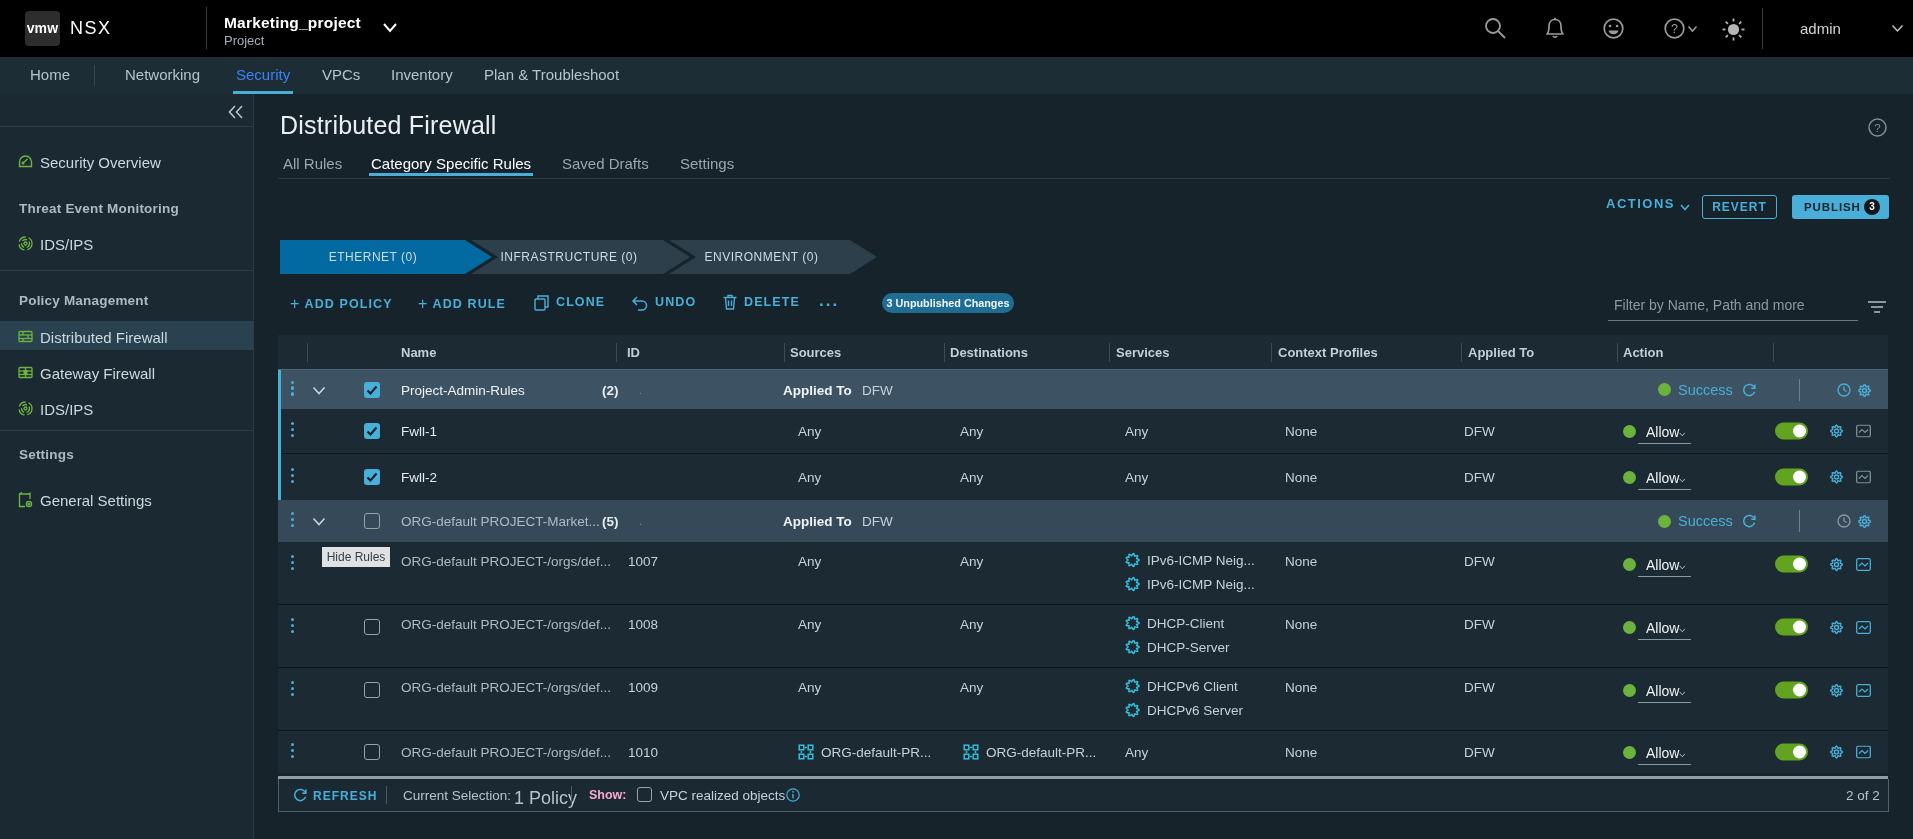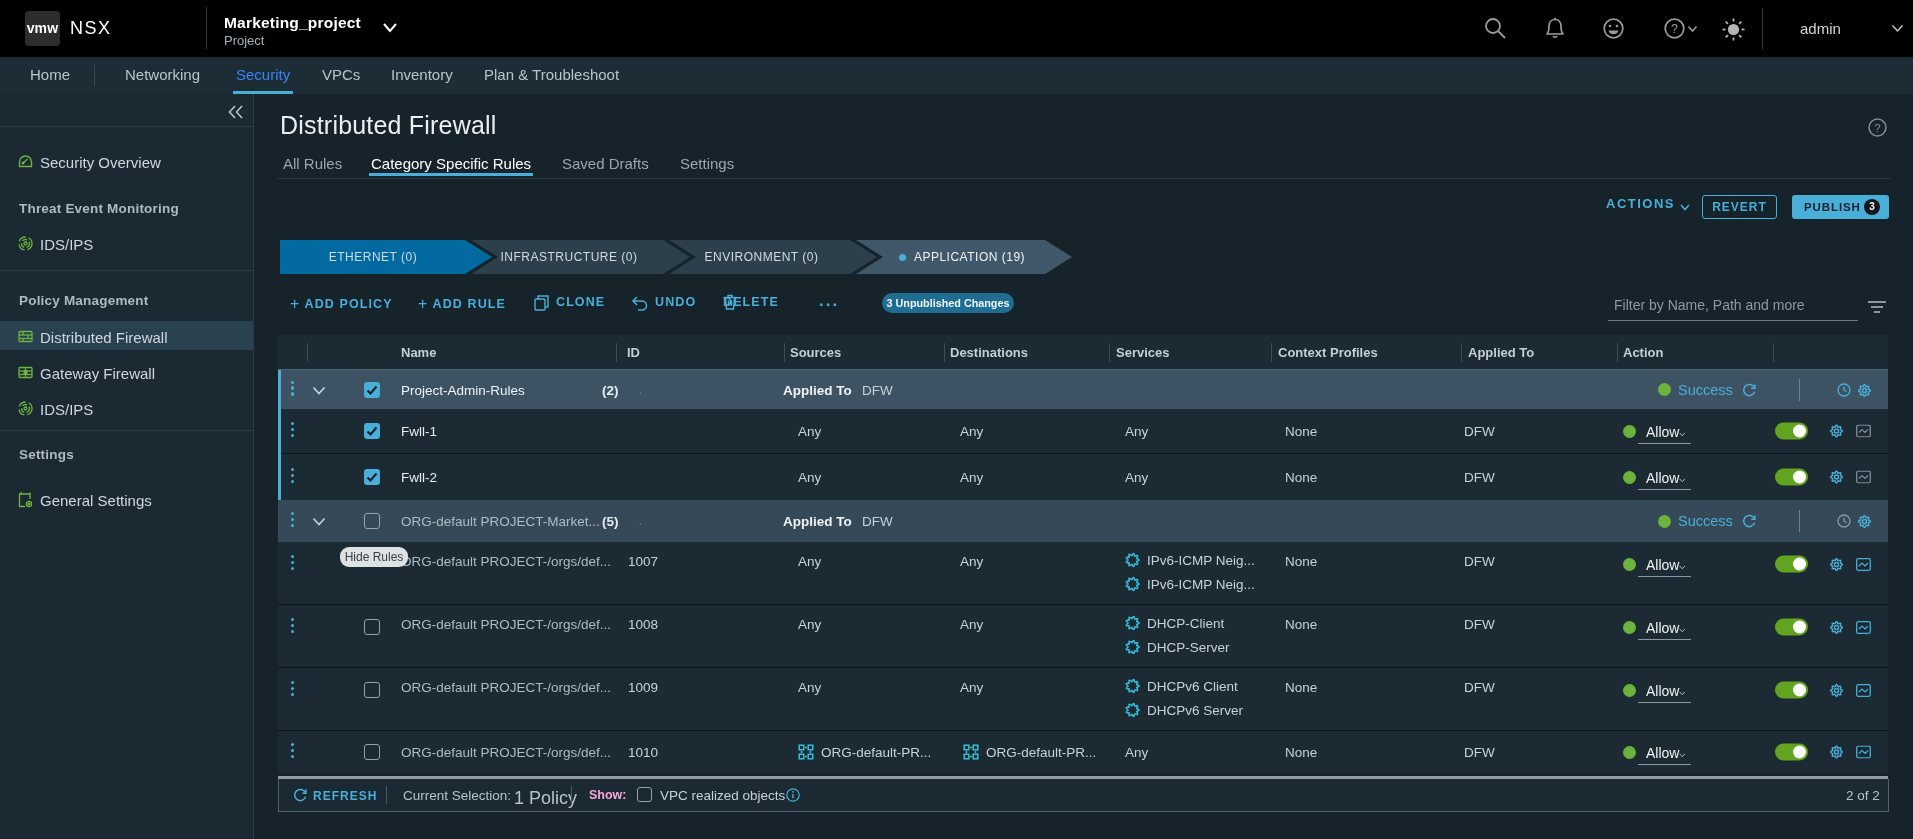--- a/index.html
+++ b/index.html
@@ -252,21 +252,20 @@
     <div id="actions">ACTIONS</div>
     <svg class="abs" style="left:1425px;top:110px;" width="10" height="7" viewBox="0 0 10 7">
         <path d="M1 1 L5 5.5 L9 1" stroke="#49afd9" stroke-width="1.5" fill="none"></path>
       </svg>
     <div id="revert">REVERT</div>
     <div id="publish">PUBLISH<div id="pubbadge">3</div></div>
 
     <div class="atab" style="left:25px; width:212px; background:#0369a1; clip-path:polygon(0 0, 185px 0, 212px 50%, 185px 100%, 0 100%);">ETHERNET (0)</div>
     <div class="atab n" style="left:216px; width:219px; padding-right:45px; background:#2d3f4a; clip-path:polygon(0 0, 192px 0, 219px 50%, 192px 100%, 0 100%, 27px 50%);">INFRASTRUCTURE (0)</div>
     <div class="atab n" style="left:414px; width:208px; padding-right:45px; background:#2d3f4a; clip-path:polygon(0 0, 181px 0, 208px 50%, 181px 100%, 0 100%, 27px 50%);">ENVIRONMENT (0)</div>
-    <div class="atab n" style="left:601px; width:216px; background:#41586a; color:#eef3f6; clip-path:polygon(0 0, 189px 0, 216px 50%, 189px 100%, 0 100%, 27px 50%);"><span style="width:7px;height:7px;border-radius:50%;background:#49afd9;display:inline-block;margin-right:8px;"></span>APPLICATION (19)</div>
 
     <div class="tbtn" style="left:35px;"><span style="font-size:16px;font-weight:normal;vertical-align:-1px;">+</span> ADD POLICY</div>
     <div class="tbtn" style="left:163px;"><span style="font-size:16px;font-weight:normal;vertical-align:-1px;">+</span> ADD RULE</div>
     <svg class="abs" style="left:279px;top:201px;" width="15" height="16" viewBox="0 0 15 16">
         <g stroke="#49afd9" stroke-width="1.4" fill="none">
           <rect x="1" y="4" width="10" height="11" rx="1"></rect>
           <path d="M4 4 L4 1 L14 1 L14 12 L11 12"></path>
         </g>
       </svg>
     <div class="tbtn" style="left:301px;">CLONE</div>
@@ -276,21 +275,21 @@
       </svg>
     <div class="tbtn" style="left:400px;">UNDO</div>
     <svg class="abs" style="left:468px;top:200px;" width="14" height="16" viewBox="0 0 14 16">
         <g stroke="#49afd9" stroke-width="1.4" fill="none">
           <path d="M2.5 4 L3.5 15 L10.5 15 L11.5 4"></path>
           <path d="M0.5 3.5 L13.5 3.5"></path>
           <path d="M5 3.5 L5 1.5 L9 1.5 L9 3.5"></path>
           <path d="M5.5 6.5 L5.5 12 M8.5 6.5 L8.5 12"></path>
         </g>
       </svg>
-    <div class="tbtn" style="left:468px;">DELETE</div>
+    <div class="tbtn" style="left:489px;">DELETE</div>
     <div style="position:absolute;left:564px;top:197px;color:#49afd9;font-size:17px;font-weight:bold;letter-spacing:2px;">...</div>
     <div id="pill">3 Unpublished Changes</div>
     <div id="filtertext">Filter by Name, Path and more</div>
     <div id="filterline"></div>
     <svg class="abs" style="left:1613px;top:207px;" width="18" height="13" viewBox="0 0 18 13">
         <g stroke="#aab7bf" stroke-width="1.6">
           <path d="M0 1 L18 1"></path>
           <path d="M3 6 L15 6"></path>
           <path d="M6 11 L12 11"></path>
         </g>
@@ -640,21 +639,21 @@
             <use href="#gearw" stroke="#49afd9" stroke-width="1.4" fill="none"></use>
             <circle cx="7.5" cy="7.5" r="2" stroke="#49afd9" stroke-width="1.4" fill="none"></circle>
           </svg>
         <svg class="abs" style="left:1578px;top:50%;transform:translateY(-50%);" width="15" height="13" viewBox="0 0 15 13">
             <rect x="0.7" y="0.7" width="13.6" height="11.6" rx="1.5" fill="none" stroke="#49afd9" stroke-width="1.3"></rect>
             <path d="M3 8 L6 5 L9 8 L12 5" fill="none" stroke="#49afd9" stroke-width="1.2"></path>
           </svg>
       </div>
     </div>
 
-    <div style="position:absolute;left:67px;top:453px;width:68px;height:20px;background:#dfe2e5;color:#394146;font-size:12px;text-align:center;line-height:20px;border-radius:9px;z-index:5;margin-left:18px;">Hide Rules</div>
+    <div style="position:absolute;left:67px;top:453px;width:68px;height:20px;background:#dfe2e5;color:#394146;font-size:12px;text-align:center;line-height:20px;border-radius:0;z-index:5;">Hide Rules</div>
 
     <div id="hscroll" style="position:absolute;left:23px;top:682px;width:1610px;height:3px;background:#919da6;"></div>
     <div id="tfoot" style="position:absolute;left:23px;top:685px;width:1611px;height:33px;background:#1b2a32;border:1px solid #51626d;border-top:none;">
       <svg class="abs" style="left:14px;top:9px;" width="14" height="14" viewBox="0 0 14 14">
           <path d="M12.3 4.5 A 5.6 5.6 0 1 0 12.6 8.8" fill="none" stroke="#49afd9" stroke-width="1.5"></path>
           <path d="M12.9 1.6 L12.9 5.2 L9.3 5.2" fill="none" stroke="#49afd9" stroke-width="1.5"></path>
         </svg>
       <div class="abs" style="left:34px;top:10px;color:#49afd9;font-size:12px;font-weight:bold;letter-spacing:1px;">REFRESH</div>
       <div class="abs" style="left:107px;top:7px;width:1px;height:18px;background:#4a5a64;"></div>
       <div class="abs" style="left:124px;top:9px;color:#b6c3ca;font-size:13.5px;">Current Selection:</div>

